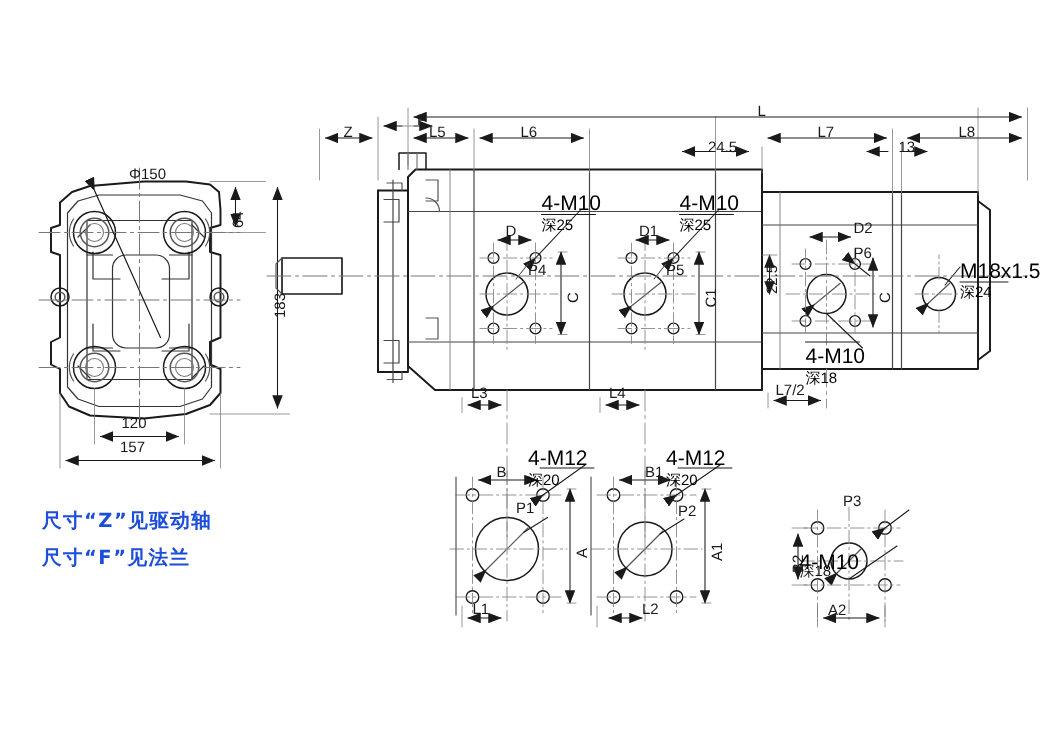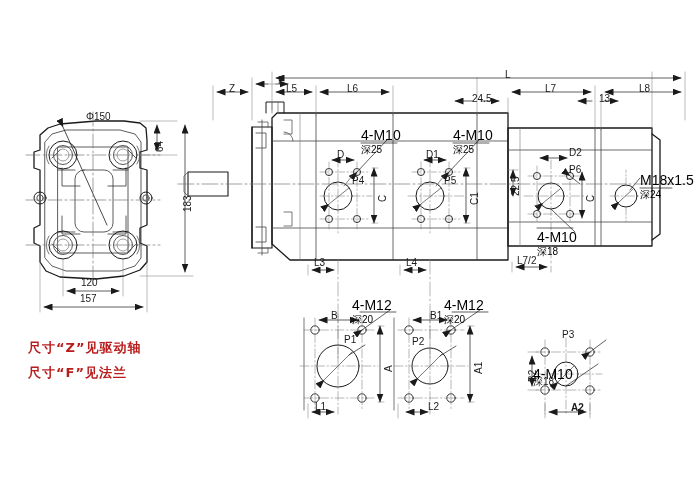--- a/index.html
+++ b/index.html
@@ -22,21 +22,21 @@
     font-size: 10px;
     color: #1a1a1a;
     white-space: nowrap;
     line-height: 1.05;
     letter-spacing: 0px;
   }
   .lbl.cn {
     font-family: "DejaVu Sans", sans-serif;
     font-size: 13px;
     font-weight: bold;
-    color: #b91c1c;
+    color: #1d4ed8;
     letter-spacing: 1px;
   }
   .rot90 { transform: rotate(-90deg); transform-origin: left top; }
   .note2 { position: absolute; white-space: nowrap; }
   .note2 .l1 { display:block; font-size:14px; }
   .note2 .l2 { display:block; font-size:10px; }
 </style>
 </head>
 <body>
 
@@ -495,27 +495,27 @@
   <div class="lbl" style="left:331px; top:311px;">B</div>
   <div class="lbl" style="left:344px; top:335px;">P1</div>
   <div class="lbl rot90" style="left:384px; top:372px;">A</div>
   <div class="lbl" style="left:315px; top:402px;">L1</div>
 
   <div class="note2" style="left:444px; top:297px;">
     <span class="l1">4-M12</span>
     <span class="l2">深20</span>
   </div>
   <div class="lbl" style="left:430px; top:311px;">B1</div>
-  <div class="lbl" style="left:412px; top:337px;">P2</div>
+  <div class="lbl" style="left:452px; top:337px;">P2</div>
   <div class="lbl rot90" style="left:474px; top:374px;">A1</div>
   <div class="lbl" style="left:428px; top:402px;">L2</div>
 
   <div class="lbl" style="left:562px; top:330px;">P3</div>
   <div class="lbl rot90" style="left:528px; top:382px;">B2</div>
   <div class="note2" style="left:533px; top:366px;">
     <span class="l1" style="margin-top:0px;">4-M10</span>
   </div>
 
-  <div class="lbl" style="left:571px; top:403px;font-weight:bold;">A2</div>
+  <div class="lbl" style="left:552px; top:403px;">A2</div>
 
   <div class="lbl" style="left:533px; top:377px;">深18</div>
 
 </div>
 
 </body></html>

